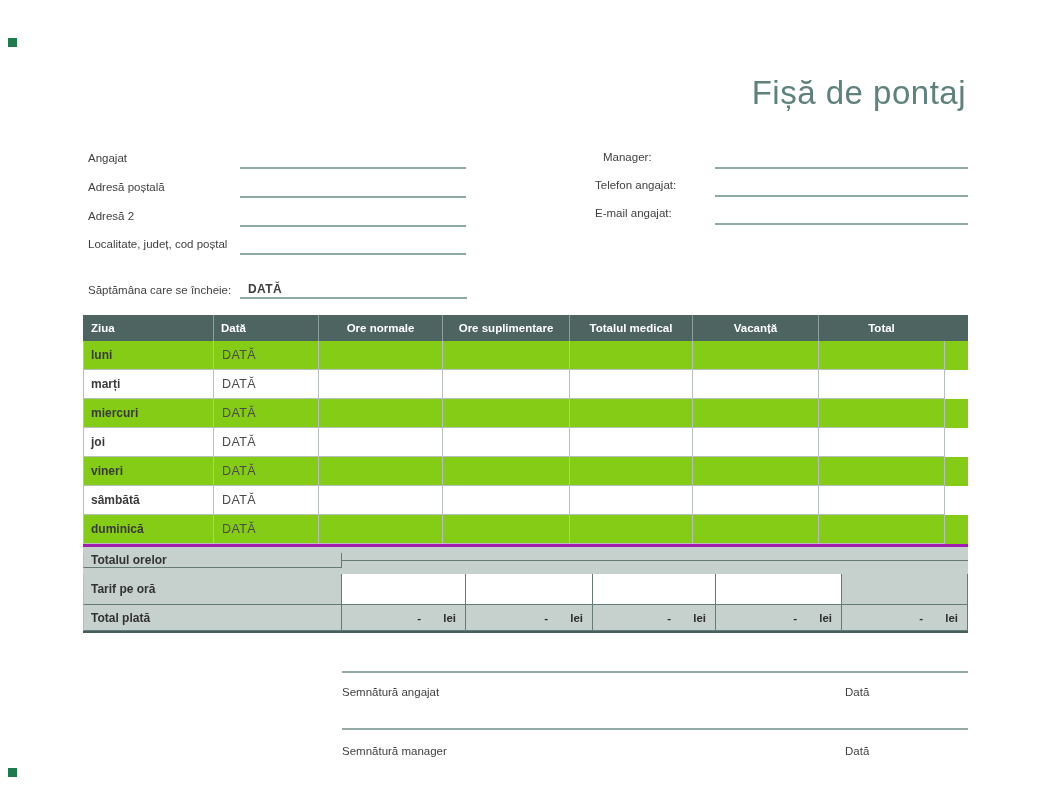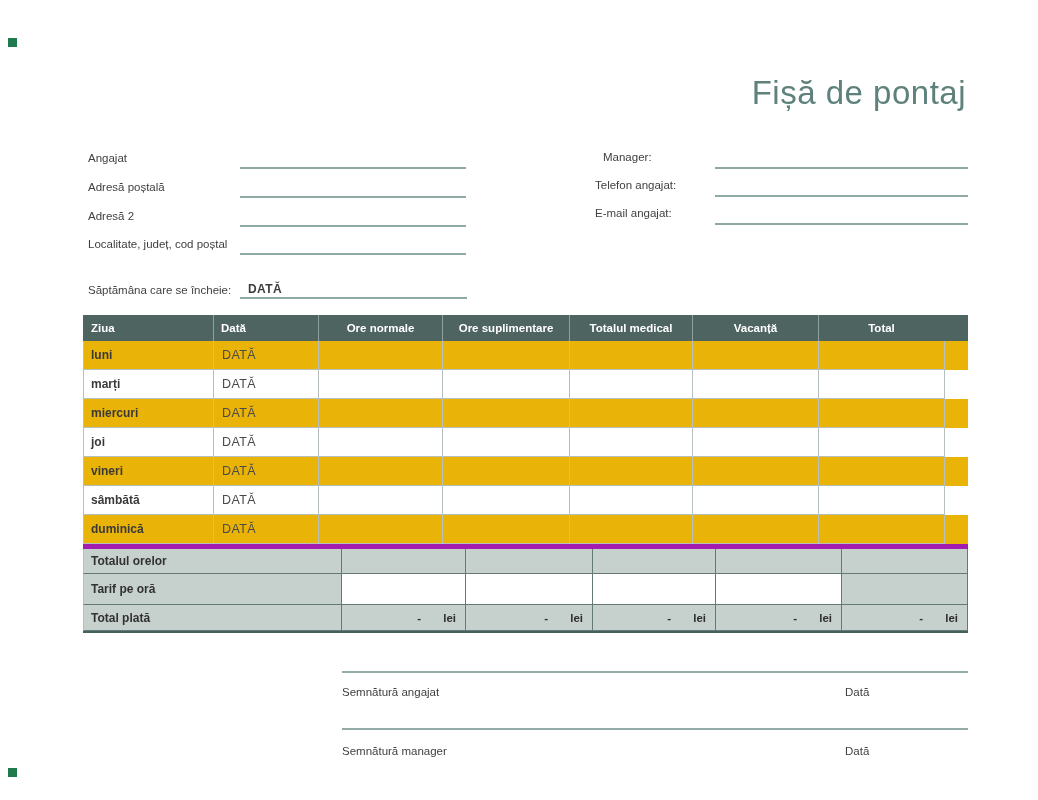--- a/index.html
+++ b/index.html
@@ -33,28 +33,28 @@
 
   .thead { height:26px; background:#4d6461; }
   .thead .cell { border-right:1px solid #8da09d; border-bottom:none; color:#ffffff;
                  font-weight:bold; font-size:11.5px; }
   .thead .cell:first-child { border-left:1px solid #4d6461; }
   .thead .cell:last-child { border-right:1px solid #4d6461; }
   .thead .lft { padding-left:7px; }
   .thead .ctr { justify-content:center; }
 
   .day { height:29px; background:#ffffff; }
-  .day.alt { background:#eab308; }
+  .day.alt { background:#84cc16; }
   .dayname { font-weight:bold; font-size:12px; color:#393939; padding-left:7px; }
   .datecell { font-size:12.5px; font-weight:500; letter-spacing:0.4px; color:#4a4a4a; padding-left:8px; }
 
   .sum { background:#c6d0cd; }
   .sum .cell { border-color:#657976; background:#c6d0cd; }
   .sum .lbl { width:259px; font-weight:bold; font-size:12px; color:#323232; padding-left:7px; }
-  .sum-first { height:30px; border-top:5px solid #a21caf; }
+  .sum-first { height:30px; border-top:3px solid #a21caf;align-items:center; }
   .sum-rate  { height:31px;justify-content:space-between; }
   .sum-rate .white { background:#ffffff; }
   .sum-pay   { height:28px; border-bottom:2px solid #44605d; }
   .money { justify-content:flex-end; gap:22px; padding-right:9px;
            font-weight:bold; font-size:11.5px; color:#2e2e2e; }
 
   
   .sigline { position:absolute; left:342px; width:626px; height:2px; background:#93aaa6; }
   .siglabel { position:absolute; font-size:11.5px; color:#3f3f3f; }
 </style>

